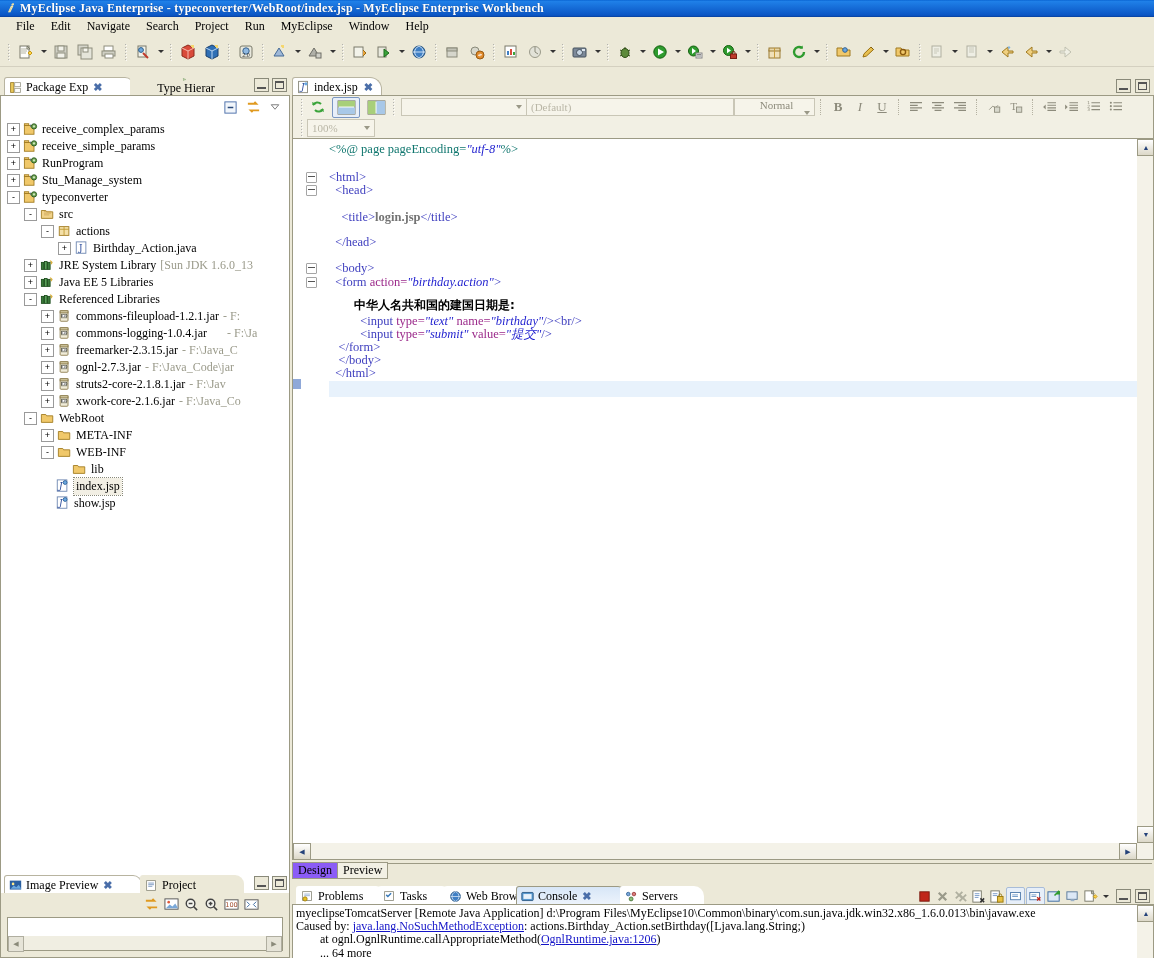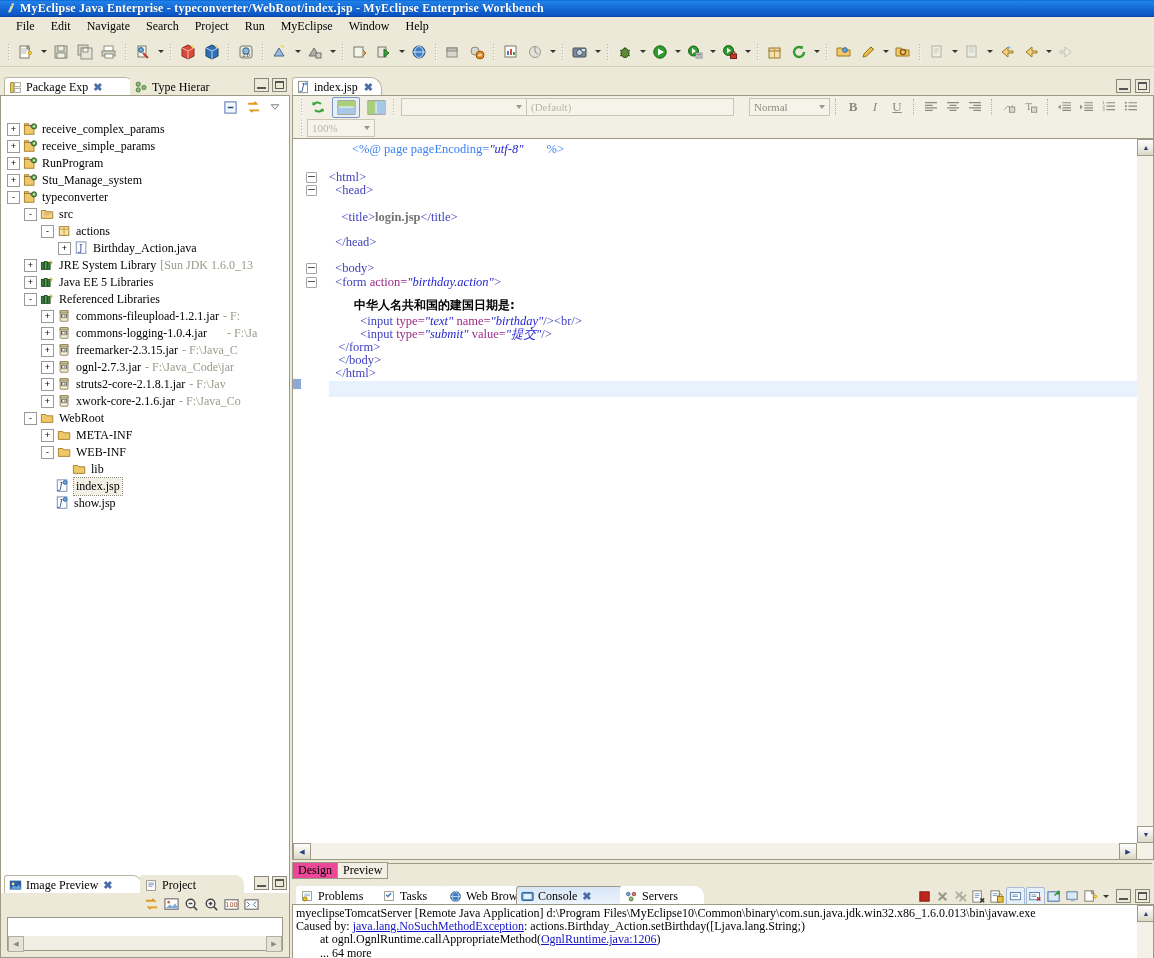--- a/index.html
+++ b/index.html
@@ -120,39 +120,39 @@
      color:#8d8b7c;font-size:13px;}
   .sep{width:1px;height:16px;margin:0 5px;border-left:1px dotted #b5b2a2;}
 
   .editor{position:absolute;top:63px;left:0;width:860px;height:720px;background:#fff;
      border:1px solid #9c9a84;overflow:hidden;}
   .gutter{position:absolute;left:0;top:0;width:28px;height:100%;background:#fff;border-right:1px solid #dedede;}
   .gutter2{position:absolute;left:28px;top:0;width:8px;height:100%;background:#fff;}
   .code{position:absolute;left:36px;top:6px;right:22px;font-family:"Liberation Serif",serif;
      font-size:12.5px;line-height:16.5px;white-space:pre;}
   .k-tag{color:#3f3fbf;}
-  .k-dir{color:#3b82f6;margin-left:23px;}
+  .k-dir{color:#0f766e;}
   .k-attr{color:#9b2a8a;}
   .k-val{color:#1f1fcf;font-style:italic;}
   .k-txt{color:#737373;font-weight:bold;}
   .k-cn{color:#000;font-weight:bold;font-family:"DejaVu Sans",sans-serif;font-size:12px;}
   .fold{position:absolute;left:13px;width:9px;height:9px;border:1px solid #a5a5a5;background:#fff;
      border-radius:1px;}
   .fold::after{content:"";position:absolute;left:1px;right:1px;top:3px;height:1px;background:#555;}
   .codehi{position:absolute;left:36px;right:10px;height:16px;background:#e8f2fc;}
   .vmark{position:absolute;left:0;width:8px;height:10px;background:#8fa8d8;}
   .ed-vscroll{position:absolute;right:0;top:0;width:16px;bottom:16px;background:#f4f2e8;}
   .ed-hscroll{position:absolute;left:0;bottom:0;height:16px;right:0;background:#f4f2e8;}
   .arrowbtn{width:16px;height:15px;background:linear-gradient(#fff,#dcd8c8);border:1px solid #9c9a84;
      display:flex;align-items:center;justify-content:center;font-size:7px;color:#24427a;}
 
   .dpTabs{position:absolute;top:787px;left:0;width:860px;height:17px;background:#ece9d8;display:flex;align-items:center;}
   .dpTab{height:15px;border:1px solid #9c9a84;background:#f2f0e4;display:flex;align-items:center;
      padding:0 5px;font-size:12px;margin-right:-1px;}
-  .dpTab.sel{background:#ec4899;}
+  .dpTab.sel{background:#8b5cf6;}
 
   
   .console{position:absolute;left:292px;top:808px;width:862px;height:150px;}
   .ctabs{height:21px;position:relative;background:#ece9d8;}
   .ctab{position:absolute;top:3px;height:18px;display:flex;align-items:center;padding:0 6px 0 4px;
      font-size:12px;border-top-left-radius:3px;border-top-right-radius:10px;}
   .ctab.inactive{background:#ffffff;border:1px solid transparent;border-bottom:1px solid #9c9a84;}
   .ctab.active{background:linear-gradient(to bottom,#d7e6f7,#eef4fc);border:1px solid #9c9a84;border-bottom:none;}
   .ctab .x{margin-left:5px;color:#4a6ea9;font-weight:bold;font-size:11px;}
   .ctoolbar{position:absolute;right:2px;top:2px;display:flex;align-items:center;gap:1px;}
@@ -482,21 +482,21 @@
       <div class="viewtabs">
         <div class="vtab active" style="left:4px;width:118px;">
           <svg width="13" height="13" viewBox="0 0 16 16" style="margin-right:4px;">
               <rect x="2" y="2" width="4" height="12" fill="#e8c85a" stroke="#9a7a20"></rect>
               <rect x="7" y="2" width="7" height="5" fill="#fff" stroke="#9a9a8a"></rect>
               <rect x="7" y="9" width="7" height="5" fill="#fff" stroke="#9a9a8a"></rect>
             </svg>
           <span>Package Exp</span>
           <span class="x">✖</span>
         </div>
-        <div class="vtab inactive" style="left:130px;width:102px;">
+        <div class="vtab inactive" style="left:130px;width:102px;flex-direction:column;">
           <svg width="13" height="13" viewBox="0 0 16 16" style="margin-right:4px;">
               <circle cx="4" cy="4" r="2.6" fill="#8ec07c" stroke="#3d6b2d"></circle>
               <circle cx="4" cy="11" r="2.6" fill="#8ec07c" stroke="#3d6b2d"></circle>
               <circle cx="11" cy="8" r="2.6" fill="#8ec07c" stroke="#3d6b2d"></circle>
             </svg>
           <span>Type Hierar</span>
         </div>
         <div class="viewbtns">
           <div class="vbtn minim"></div>
           <div class="vbtn maxim"></div>
@@ -858,21 +858,21 @@
           <div class="tb-grip"></div>
           <div class="combo" style="width:120px;margin-left:2px;">
             <span></span>
             <span class="arrow">
                 <i></i>
               </span>
           </div>
           <div class="combo" style="width:202px;border-left:none;">
             <span>(Default)</span>
           </div>
-          <div class="combo" style="width:75px;margin-left:15px;">
+          <div class="combo" style="width:75px;margin-left:0;flex-direction:column;">
             <span style="color:#8d8b7c;">Normal</span>
             <span class="arrow">
                 <i></i>
               </span>
           </div>
           <div class="sep"></div>
           <div class="fmtbtn" style="font-weight:bold;">B</div>
           <div class="fmtbtn" style="font-style:italic;">I</div>
           <div class="fmtbtn" style="text-decoration:underline;">U</div>
           <div class="sep"></div>

